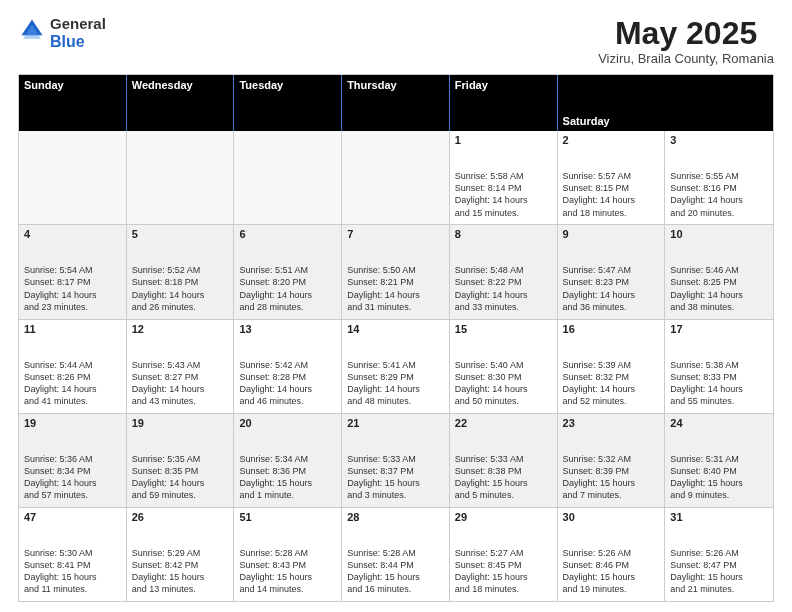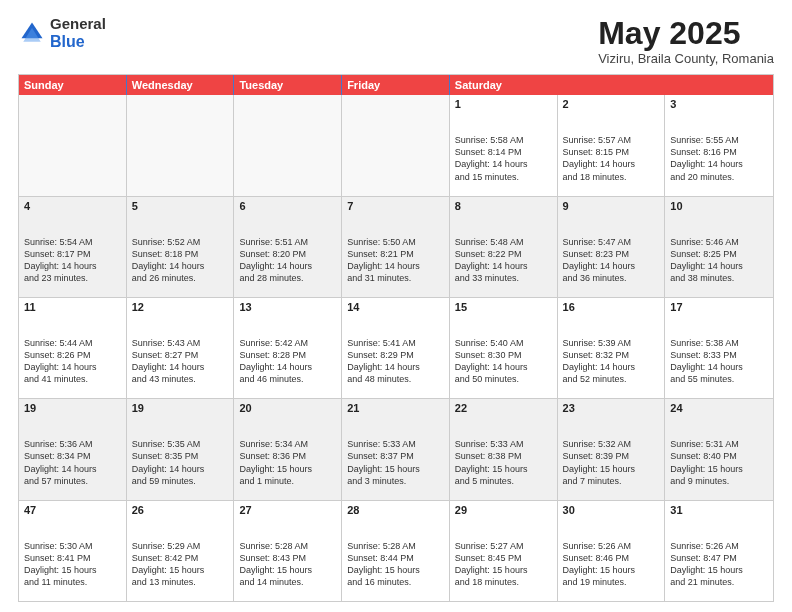--- a/index.html
+++ b/index.html
@@ -18,21 +18,21 @@
       flex-direction: column;
     }
     .header {
       display: flex;
       justify-content: space-between;
       align-items: flex-start;
       margin-bottom: 8px;
     }
     .logo {
       display: flex;
-      align-items: center;
+      align-items: flex-start;
       gap: 4px;
     }
     .logo-text {
       display: flex;
       flex-direction: column;
       line-height: 1.1;
     }
     .logo-general {
       font-size: 15px;
       font-weight: bold;
@@ -41,21 +41,21 @@
     .logo-blue {
       font-size: 16px;
       font-weight: bold;
       color: #2266cc;
     }
     .logo-icon {
       width: 28px;
       height: 28px;
     }
     .title-block {
-      text-align: left;
+      text-align: center;
       margin-left: 35px;
     }
     .month-title {
       font-size: 32px;
       font-weight: bold;
       color: #222;
       line-height: 1.1;
     }
     .location-title {
       font-size: 13px;
@@ -63,31 +63,31 @@
     }
     .calendar {
       flex: 1;
       display: flex;
       flex-direction: column;
       border: 1px solid #ccc;
     }
     .cal-header {
       display: grid;
       grid-template-columns: repeat(7, 1fr);
-      background: #ef4444;
+      background: #000000;
     }
     .cal-header-cell {
       color: #fff;
       font-size: 11px;
       font-weight: bold;
       padding: 4px 5px;
       border-right: 1px solid #4477cc;
       text-align: left;
     }
-    .cal-header-cell:last-child { border-right: none; }
+    .cal-header-cell:last-child { border-right: none; margin-top: 36px; }
     .cal-body {
       flex: 1;
       display: flex;
       flex-direction: column;
     }
     .cal-row {
       display: grid;
       grid-template-columns: repeat(7, 1fr);
       flex: 1;
       border-bottom: 1px solid #ccc;
@@ -144,20 +144,21 @@
       <div class="month-title">May 2025</div>
       <div class="location-title">Viziru, Braila County, Romania</div>
     </div>
   </div>
 
   <div class="calendar">
     <div class="cal-header" id="cal-header">
         <div class="cal-header-cell">Sunday</div>
         <div class="cal-header-cell">Wednesday</div>
         <div class="cal-header-cell">Tuesday</div>
+        <div class="cal-header-cell">Thursday</div>
         <div class="cal-header-cell">Friday</div>
         <div class="cal-header-cell">Saturday</div>
       </div>
     <div class="cal-body" id="cal-body">
         <div class="cal-row">
           <div class="cal-cell empty"></div>
           <div class="cal-cell empty"></div>
           <div class="cal-cell empty"></div>
           <div class="cal-cell empty"></div>
           <div class="cal-cell">
@@ -266,21 +267,21 @@
         <div class="cal-row">
           <div class="cal-cell">
             <span class="day-num">47</span>
             <div class="cell-text">Sunrise: 5:30 AM<br>Sunset: 8:41 PM<br>Daylight: 15 hours<br>and 11 minutes.</div>
           </div>
           <div class="cal-cell">
             <span class="day-num">26</span>
             <div class="cell-text">Sunrise: 5:29 AM<br>Sunset: 8:42 PM<br>Daylight: 15 hours<br>and 13 minutes.</div>
           </div>
           <div class="cal-cell">
-            <span class="day-num">27</span>
+            <span class="day-num">51</span>
             <div class="cell-text">Sunrise: 5:28 AM<br>Sunset: 8:43 PM<br>Daylight: 15 hours<br>and 14 minutes.</div>
           </div>
           <div class="cal-cell">
             <span class="day-num">28</span>
             <div class="cell-text">Sunrise: 5:28 AM<br>Sunset: 8:44 PM<br>Daylight: 15 hours<br>and 16 minutes.</div>
           </div>
           <div class="cal-cell">
             <span class="day-num">29</span>
             <div class="cell-text">Sunrise: 5:27 AM<br>Sunset: 8:45 PM<br>Daylight: 15 hours<br>and 18 minutes.</div>
           </div>

